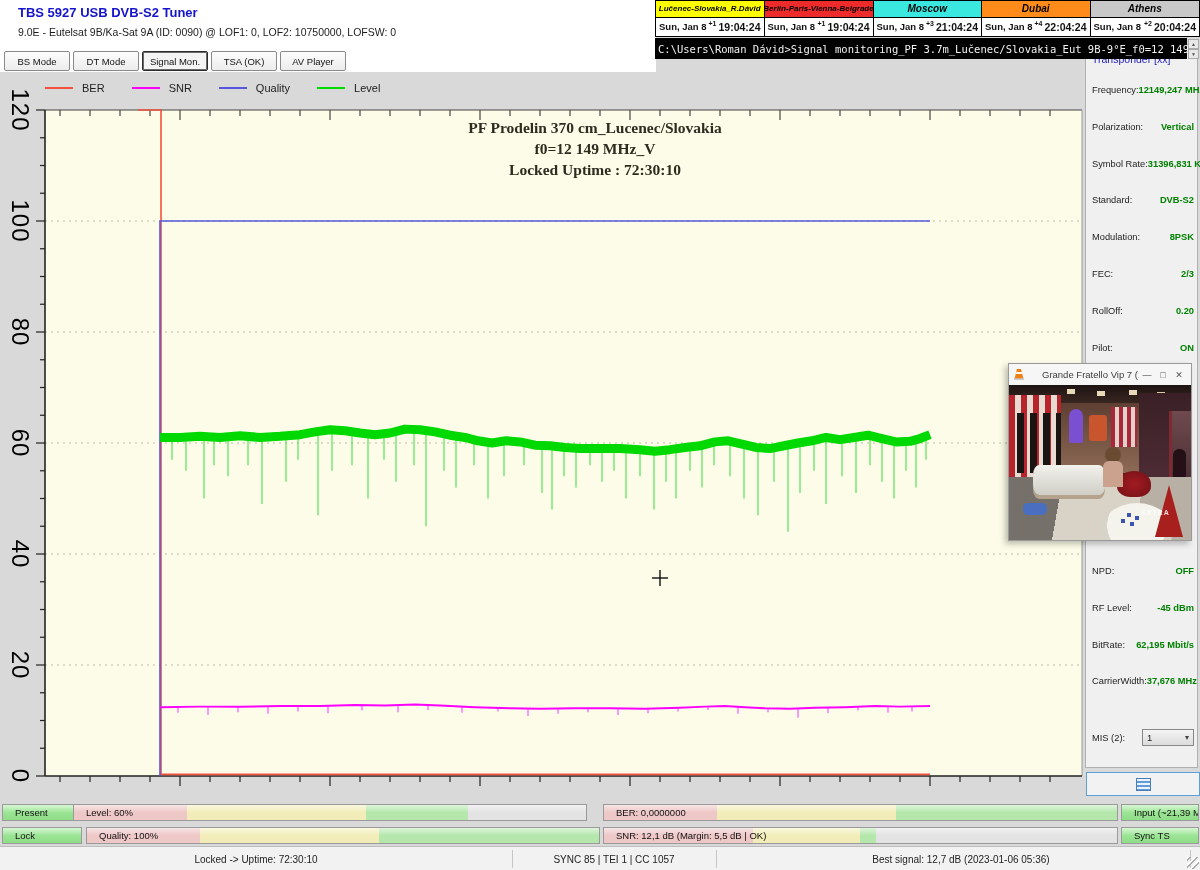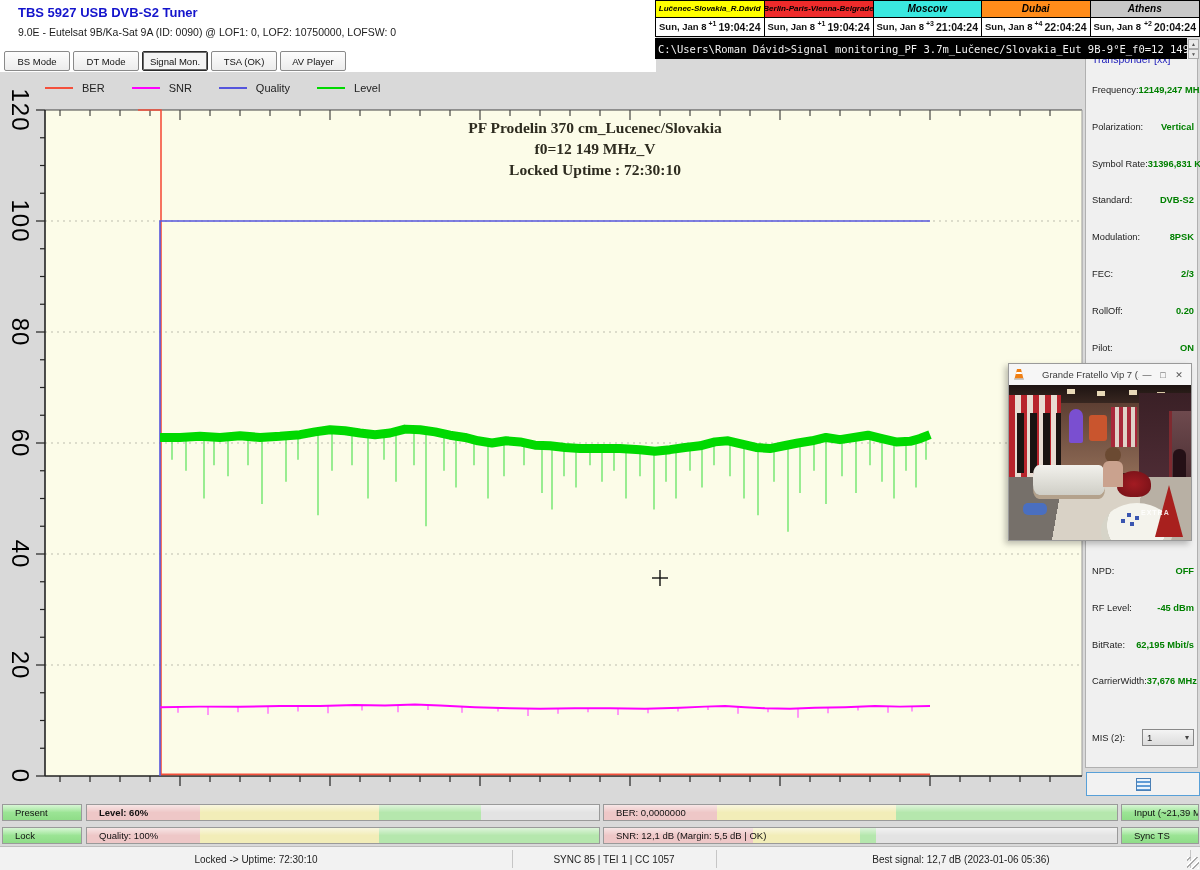--- a/index.html
+++ b/index.html
@@ -471,21 +471,21 @@
       <div class="vv" style="left:132px;top:124px;font-size:7px;color:rgba(255,255,255,.85);font-weight:bold;letter-spacing:1px;">EXTRA</div>
     </div>
   </div>
 
   <div class="meter" id="m-present" style="left: 2px; top: 804px; width: 80px; background: linear-gradient(rgba(255, 255, 255, 0.55), rgba(255, 255, 255, 0) 50%), linear-gradient(rgb(167, 235, 161), rgb(143, 221, 136));">
       <span>Present</span>
     </div>
   <div class="meter" id="m-lock" style="left: 2px; top: 827px; width: 80px; background: linear-gradient(rgba(255, 255, 255, 0.55), rgba(255, 255, 255, 0) 50%), linear-gradient(rgb(167, 235, 161), rgb(143, 221, 136));">
       <span>Lock</span>
     </div>
-  <div class="meter" id="m-level" style="left: 86px; top: 804px; width: 514px; background: linear-gradient(rgba(255, 255, 255, 0.55), rgba(255, 255, 255, 0) 50%), linear-gradient(to right, rgb(238, 199, 199) 0%, rgb(238, 199, 199) 22%, rgb(242, 237, 184) 22%, rgb(242, 237, 184) 57%, rgb(181, 231, 173) 57%, rgb(181, 231, 173) 77%, rgb(227, 227, 227) 77%, rgb(227, 227, 227) 100%); font-weight: bold;">
+  <div class="meter" id="m-level" style="left: 73px; top: 804px; width: 514px; background: linear-gradient(rgba(255, 255, 255, 0.55), rgba(255, 255, 255, 0) 50%), linear-gradient(to right, rgb(238, 199, 199) 0%, rgb(238, 199, 199) 22%, rgb(242, 237, 184) 22%, rgb(242, 237, 184) 57%, rgb(181, 231, 173) 57%, rgb(181, 231, 173) 77%, rgb(227, 227, 227) 77%, rgb(227, 227, 227) 100%);">
       <span>Level: 60%</span>
     </div>
   <div class="meter" id="m-quality" style="left: 86px; top: 827px; width: 514px; background: linear-gradient(rgba(255, 255, 255, 0.55), rgba(255, 255, 255, 0) 50%), linear-gradient(to right, rgb(238, 199, 199) 0%, rgb(238, 199, 199) 22%, rgb(242, 237, 184) 22%, rgb(242, 237, 184) 57%, rgb(181, 231, 173) 57%, rgb(181, 231, 173) 100%, rgb(227, 227, 227) 100%, rgb(227, 227, 227) 100%);">
       <span>Quality: 100%</span>
     </div>
   <div class="meter" id="m-ber" style="left: 603px; top: 804px; width: 515px; background: linear-gradient(rgba(255, 255, 255, 0.55), rgba(255, 255, 255, 0) 50%), linear-gradient(to right, rgb(238, 199, 199) 0%, rgb(238, 199, 199) 22%, rgb(242, 237, 184) 22%, rgb(242, 237, 184) 57%, rgb(181, 231, 173) 57%, rgb(181, 231, 173) 100%, rgb(227, 227, 227) 100%, rgb(227, 227, 227) 100%);">
       <span>BER: 0,0000000</span>
     </div>
   <div class="meter" id="m-snr" style="left: 603px; top: 827px; width: 515px; background: linear-gradient(rgba(255, 255, 255, 0.55), rgba(255, 255, 255, 0) 50%), linear-gradient(to right, rgb(238, 199, 199) 0%, rgb(238, 199, 199) 29%, rgb(242, 237, 184) 29%, rgb(242, 237, 184) 50%, rgb(181, 231, 173) 50%, rgb(181, 231, 173) 53%, rgb(227, 227, 227) 53%, rgb(227, 227, 227) 100%);">
       <span>SNR: 12,1 dB (Margin: 5,5 dB | OK)</span>

